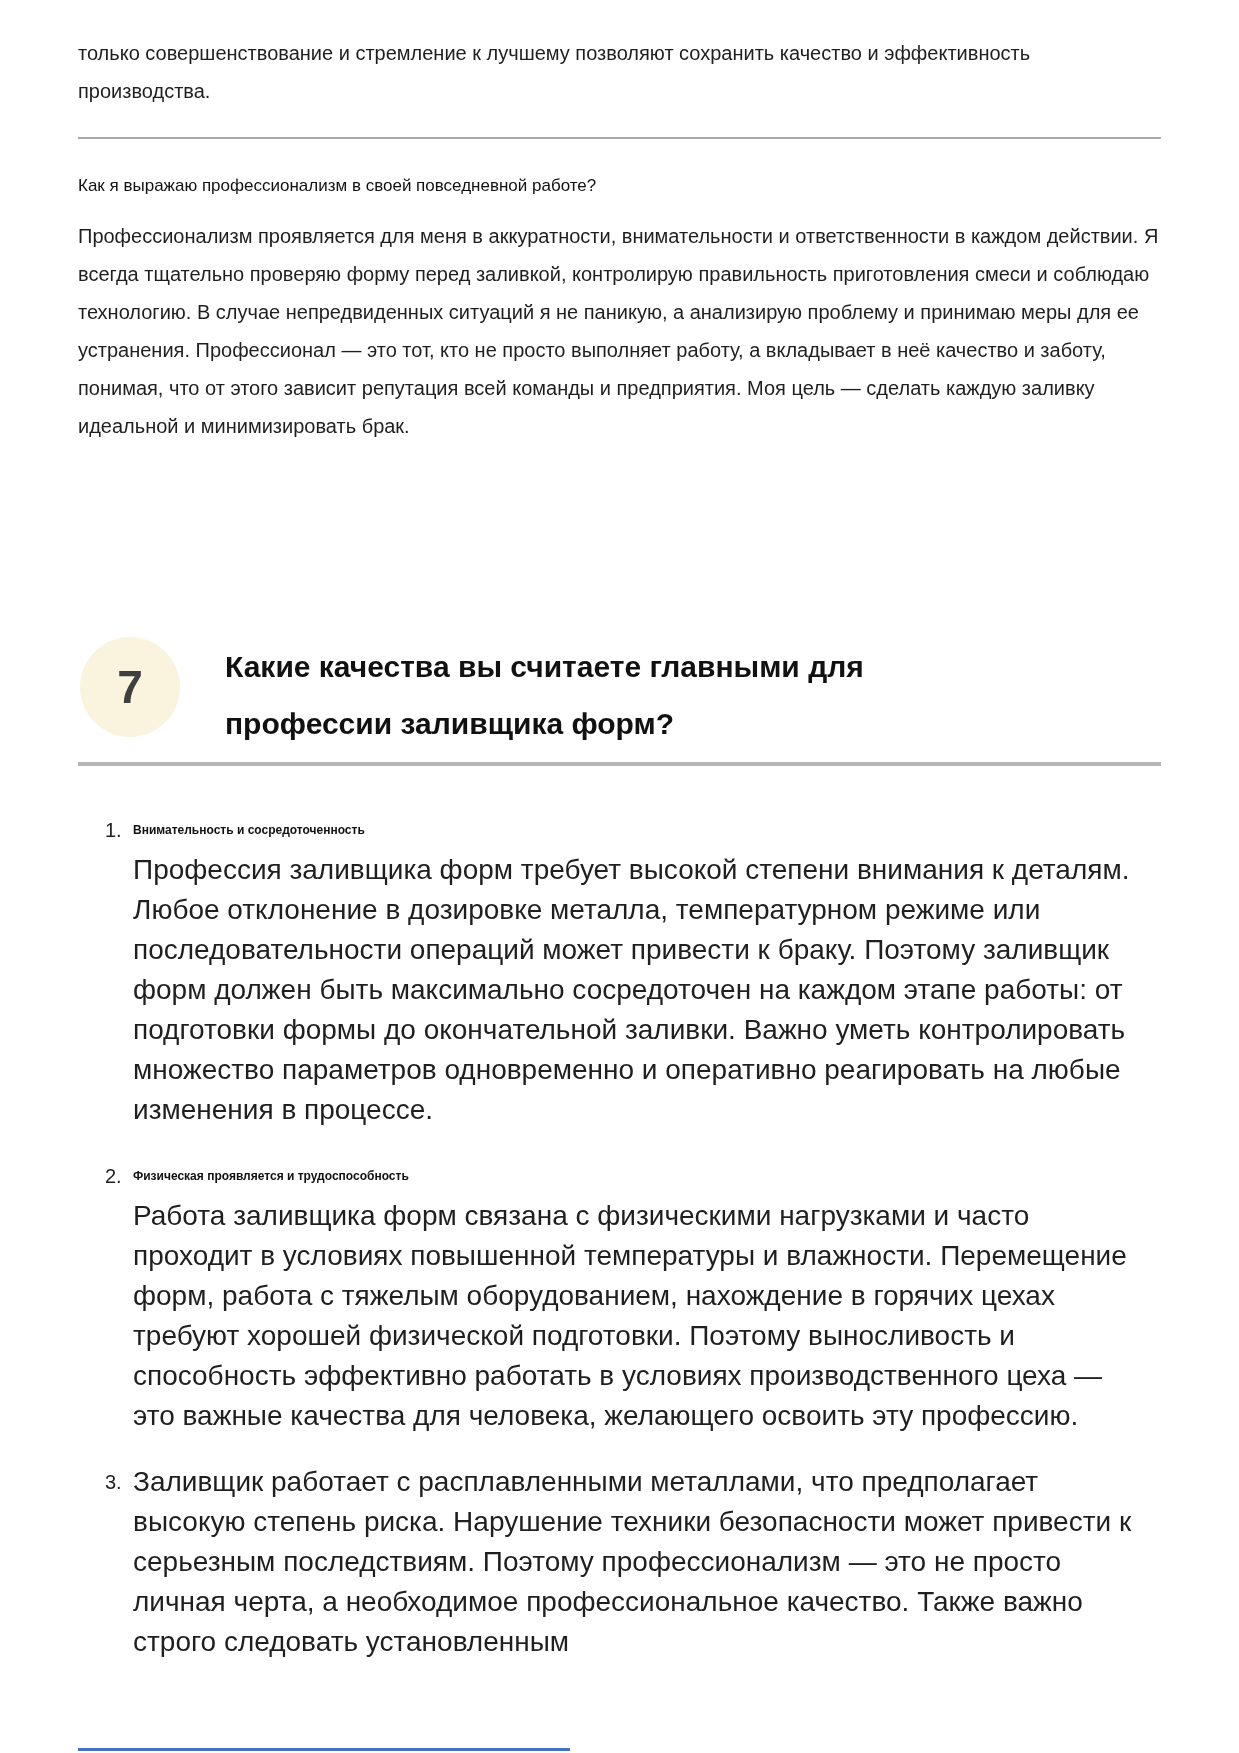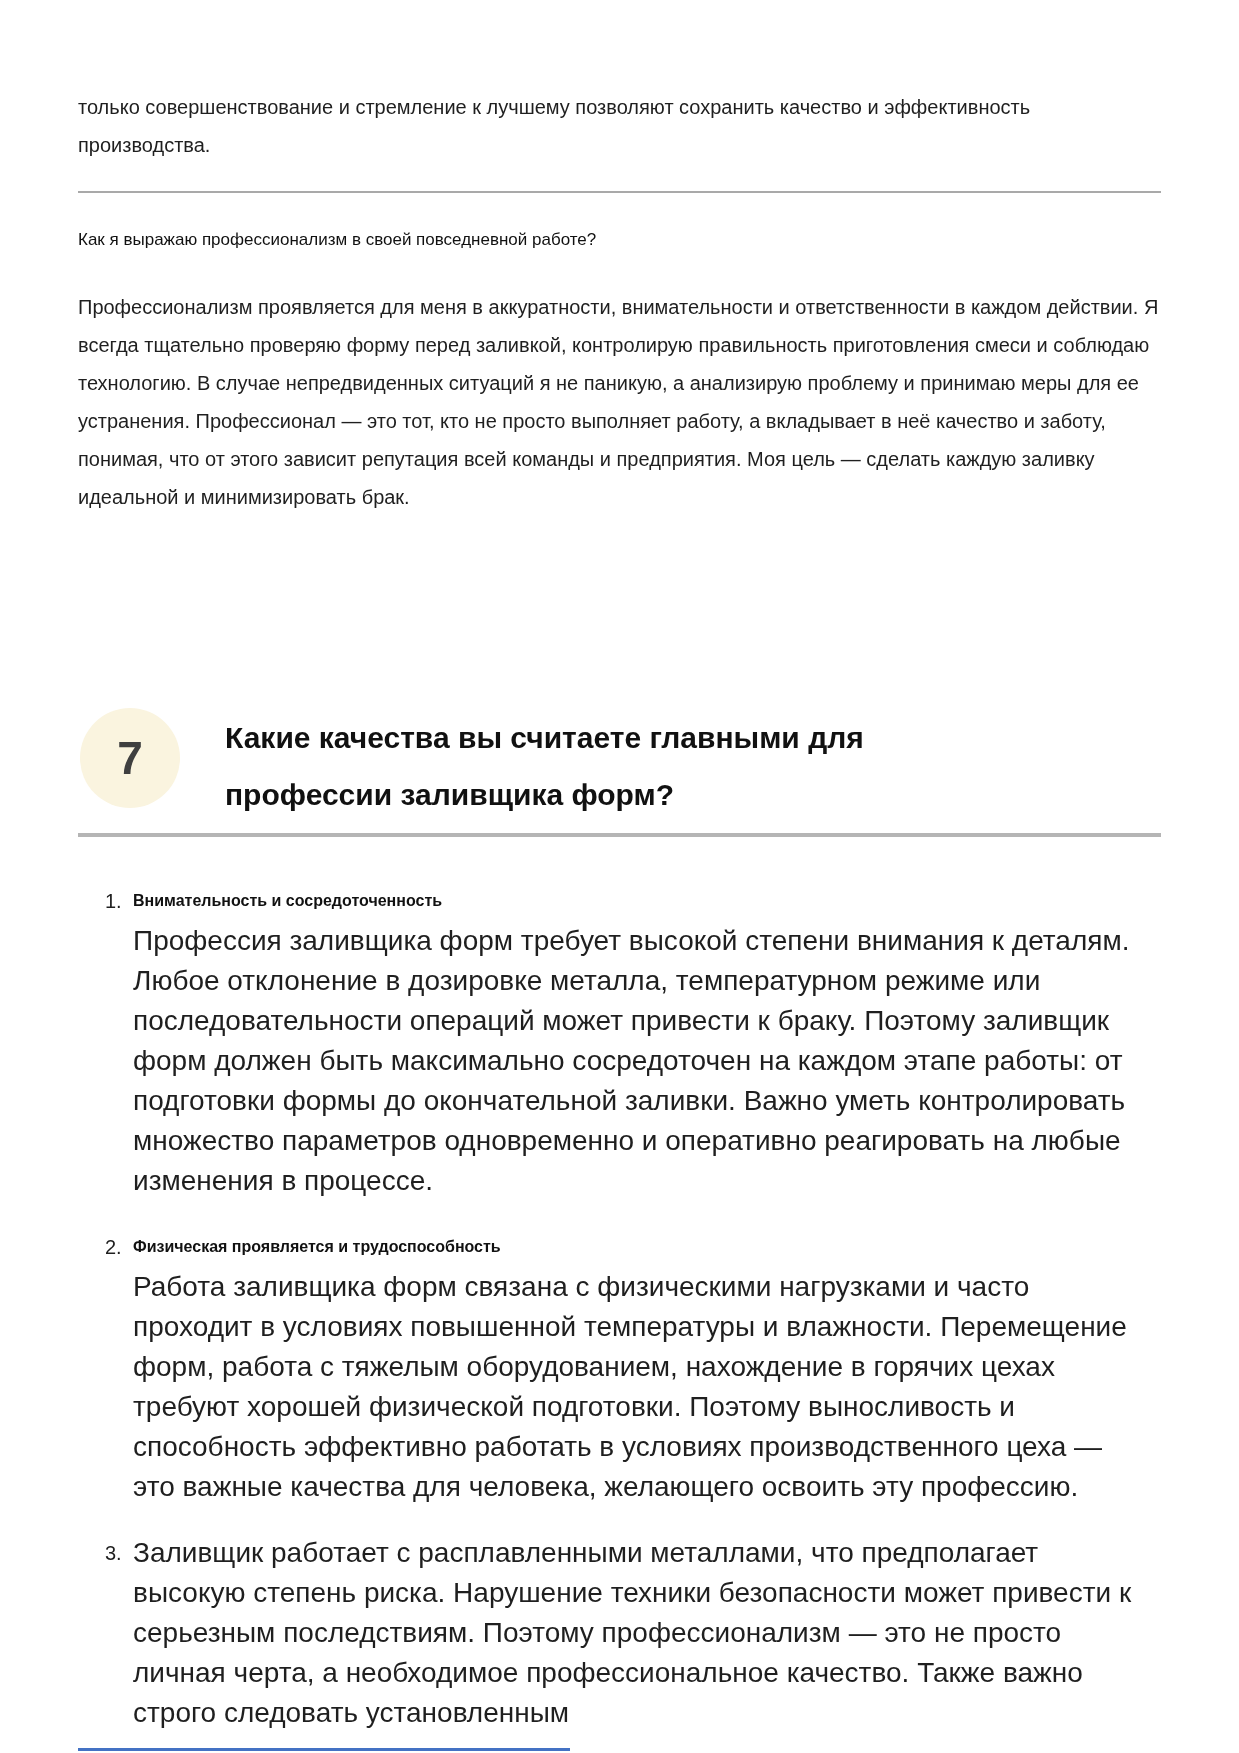--- a/index.html
+++ b/index.html
@@ -23,21 +23,21 @@
     position:relative;
     width:1239px;height:1753px;
     padding:0 78px;
   }
   .body-text{
     font-size:20px;
     line-height:38px;
     color:var(--text);
   }
   .intro{
-    padding-top:88px;
+    padding-top:34px;
     max-width:980px;
   }
   .divider{
     border:none;
     width:1083px;
   }
   .divider.thin{
     height:2px;
     background:var(--divider-light);
     margin-top:27px;
@@ -48,21 +48,21 @@
     margin-top:10px;
   }
   .q-heading{
     margin-top:32px;
     font-size:17px;
     line-height:30px;
     font-weight:400;
     color:var(--heading-text);
   }
   .answer{
-    margin-top:33px;
+    margin-top:16px;
     max-width:1085px;
   }
   .section-header{
     margin-top:192px;
     display:flex;
     align-items:flex-start;
   }
   .badge{
     flex:0 0 auto;
     width:100px;height:100px;
@@ -99,21 +99,21 @@
   .li-num{
     position:absolute;
     left:-28px;top:0;
     font-size:20px;
     line-height:40px;
     font-weight:400;
     color:var(--text);
   }
   .li-title{
     display:block;
-    font-size:16px;
+    font-size:12px;
     line-height:40px;
     font-weight:700;
     color:var(--heading-text);
   }
   .li-body{
     display:block;
     font-size:28px;
     line-height:40px;
     color:var(--text);
   }

